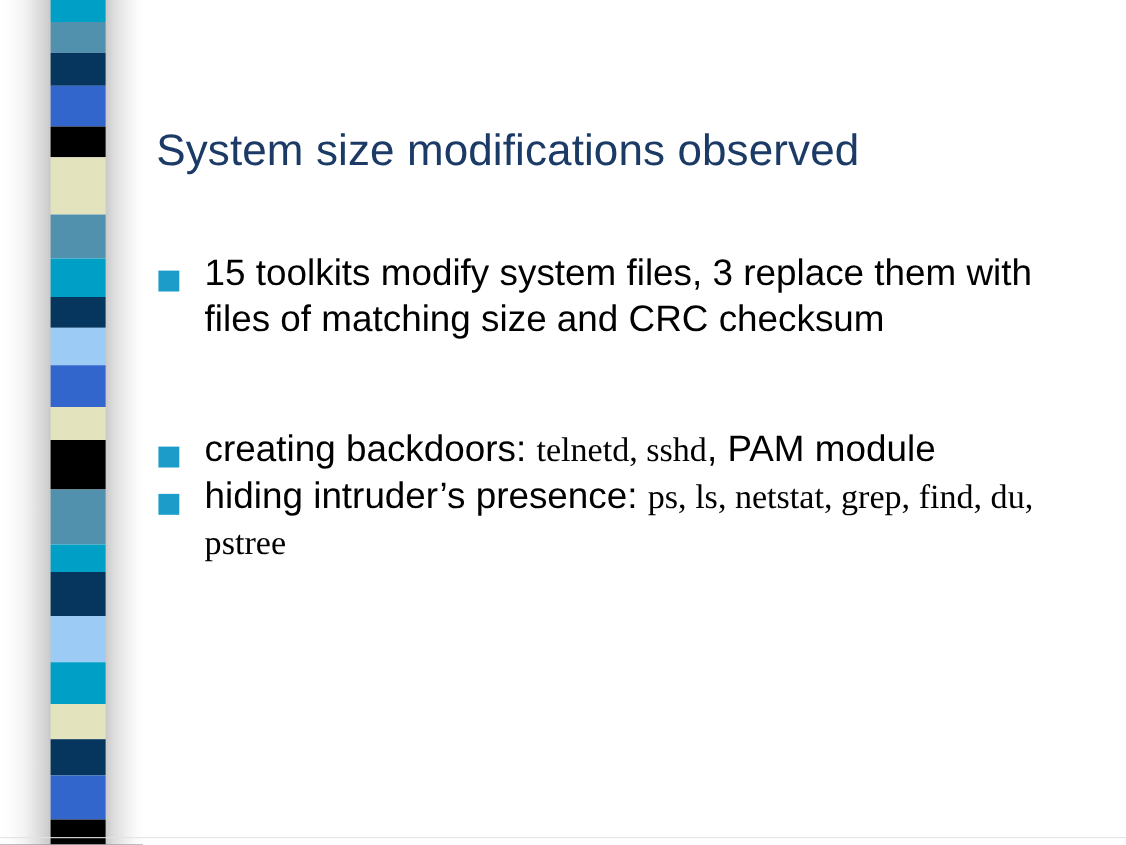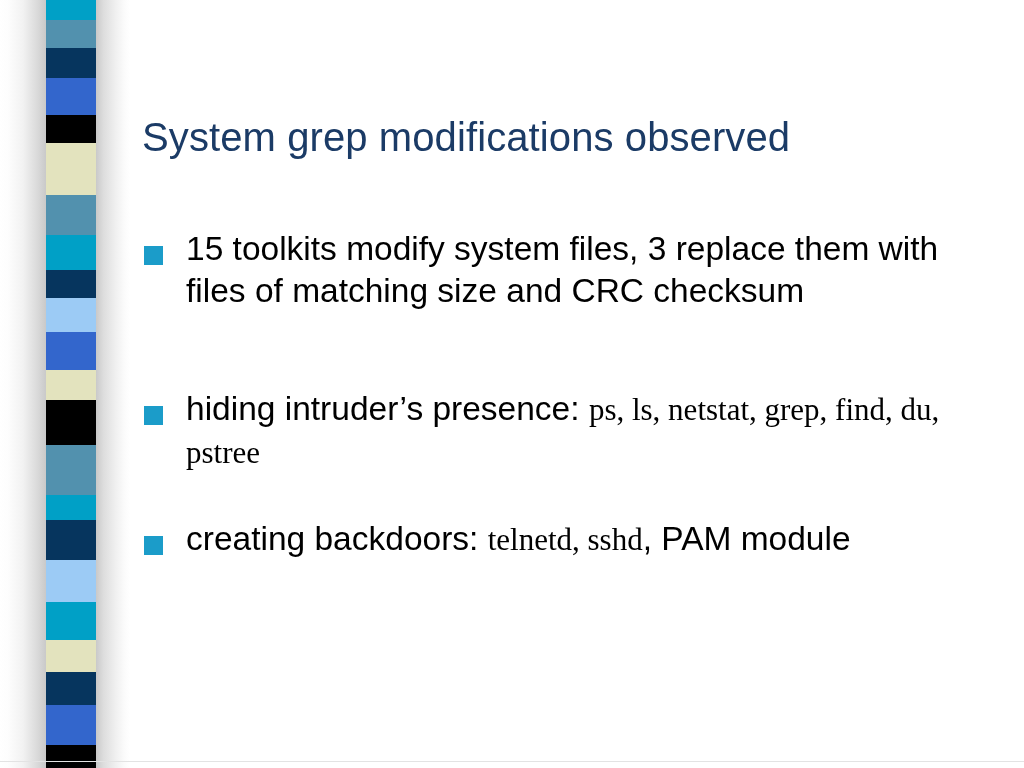--- a/index.html
+++ b/index.html
@@ -143,33 +143,33 @@
         <div class="deco-band" style="top: 672px; height: 33px; background: rgb(6, 53, 94);"></div>
         <div class="deco-band" style="top: 705px; height: 40px; background: rgb(51, 102, 204);"></div>
         <div class="deco-band" style="top: 745px; height: 23px; background: rgb(0, 0, 0);"></div>
       </div>
     <div class="deco-shadow-left"></div>
     <div class="deco-shadow-right"></div>
   </div>
 
   <div class="deco-baseline"></div>
 
-  <h1 class="slide-title">System grep modifications observed</h1>
+  <h1 class="slide-title">System size modifications observed</h1>
 
   <div class="body-area">
 
     <div class="bullet-row gap-1">
       <span class="bullet-marker"></span>
       <span class="bullet-text" id="bullet-text-0"><span>15 toolkits modify system files, 3 replace them with files of matching size and CRC checksum</span></span>
     </div>
 
+    <div class="bullet-row">
+      <span class="bullet-marker"></span>
+      <span class="bullet-text" id="bullet-text-2"><span>creating backdoors: </span><span class="serif-run">telnetd, sshd</span><span>, PAM module</span></span>
+    </div>
+
     <div class="bullet-row gap-2">
       <span class="bullet-marker"></span>
       <span class="bullet-text" id="bullet-text-1"><span>hiding intruder’s presence: </span><span class="serif-run">ps, ls, netstat, grep, find, du, pstree</span></span>
-    </div>
-
-    <div class="bullet-row">
-      <span class="bullet-marker"></span>
-      <span class="bullet-text" id="bullet-text-2"><span>creating backdoors: </span><span class="serif-run">telnetd, sshd</span><span>, PAM module</span></span>
     </div>
 
   </div>
 </div>
 
 </body></html>

